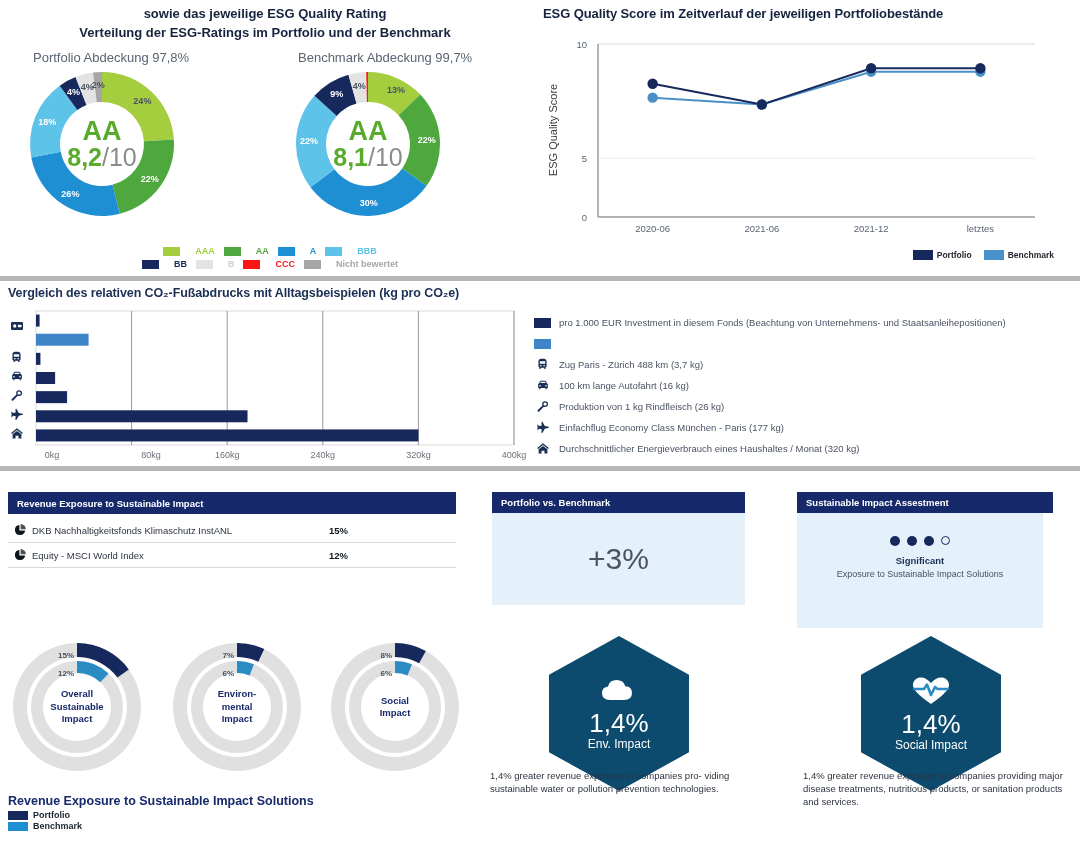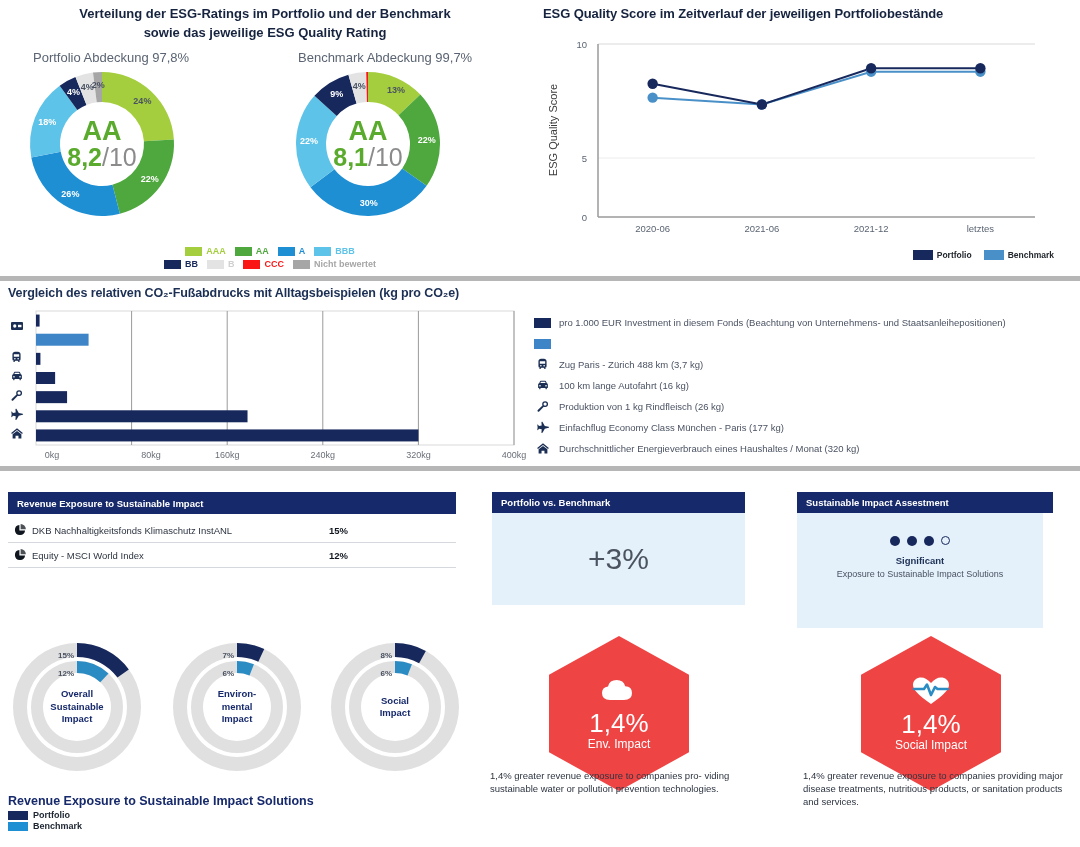--- a/index.html
+++ b/index.html
@@ -22,21 +22,21 @@
   .donut-wrap{position:absolute;}
   .donut-center{position:absolute;inset:0;display:flex;flex-direction:column;align-items:center;justify-content:center;}
   .rating-letters{font-size:27px;font-weight:bold;color:#5aab2d;line-height:26px;}
   .rating-score{font-size:25px;line-height:27px;font-weight:bold;color:#5aab2d;}
   .rating-score .denom{color:#8b8b8b;font-weight:normal;}
   .slice-lab{position:absolute;font-size:9px;font-weight:bold;transform:translate(-50%,-50%);}
 
   
   #rating-legend{left:140px;top:246px;width:260px;}
   .lg-row{display:flex;justify-content:center;gap:9px;margin-bottom:3px;}
-  .lg-item{display:flex;align-items:center;gap:4px;font-size:9px;font-weight:bold;}
+  .lg-item{display:flex;align-items:center;gap:15px;font-size:9px;font-weight:bold;}
   .lg-sw{width:17px;height:9px;display:inline-block;}
 
   
   #ts-legend{right:26px;top:250px;display:flex;gap:12px;align-items:center;}
   .ts-lg{display:flex;align-items:center;gap:4px;font-size:8.5px;font-weight:bold;color:#23282e;}
   .ts-sw{width:20px;height:10px;display:inline-block;}
 
   
   .hbar{position:absolute;left:0;width:1080px;height:5px;background:#b6b6b6;}
 
@@ -57,39 +57,39 @@
   #pvb-value{font-size:30px;color:#4b5360;font-weight:300;}
   .dot{width:10px;height:10px;border-radius:50%;display:inline-block;}
   .sia-title{font-size:9.5px;font-weight:bold;color:#1b2f54;}
   .sia-sub{font-size:9px;color:#4a5262;}
 
   
   .mini-label{position:absolute;left:0;right:0;text-align:center;font-size:9.5px;font-weight:bold;color:#16296b;line-height:12.5px;}
   .mini-pct{position:absolute;font-size:8px;font-weight:bold;color:#4a5262;transform:translate(-100%,-50%);}
 
   
-  .hex{position:absolute;width:140px;height:155px;background:#ef4444;
+  .hex{position:absolute;width:140px;height:155px;background:#0c4a6e;
        clip-path:polygon(50% 0%,100% 25%,100% 75%,50% 100%,0% 75%,0% 25%);
        display:flex;flex-direction:column;align-items:center;justify-content:center;color:#fff;}
   .hex-val{font-size:26px;line-height:28px;font-weight:300;}
   .hex-cap{font-size:12px;}
   .hex-desc{position:absolute;font-size:9.5px;color:#2d3440;line-height:13px;}
 
   
   #bot-legend{left:8px;top:794px;}
   #bot-legend .t{font-size:12.5px;font-weight:bold;color:#16296b;margin-bottom:2px;}
   .bl-row{display:flex;align-items:center;gap:5px;font-size:9px;font-weight:bold;color:#1b2430;margin-top:1px;}
   .bl-sw{width:20px;height:9px;}
 </style>
 </head>
 <body>
 
 <div class="abs" id="esg-title">
+  <div>sowie das jeweilige ESG Quality Rating</div>
   <div>Verteilung der ESG-Ratings im Portfolio und der Benchmark</div>
-  <div>sowie das jeweilige ESG Quality Rating</div>
 </div>
 
 <div class="abs sub-label" style="left:33px;top:50px;">Portfolio Abdeckung 97,8%</div>
 <div class="abs sub-label" style="left:298px;top:50px;">Benchmark Abdeckung 99,7%</div>
 
 <div class="donut-wrap" id="donut-portfolio" style="left:22px;top:64px;width:160px;height:160px;">
   <svg width="160" height="160" viewBox="0 0 160 160">
       <g id="pf-slices">
         <path d="M80 8A72 72 0 0 1 151.85792444683557 75.47908259388943L121.91712259398741 77.36279817976883A42 42 0 0 0 80 38Z" fill="#a4ce3e"></path>
         <path d="M151.85792444683557 75.47908259388943A72 72 0 0 1 97.90567187586956 149.73798760126144L90.44497526092391 120.68049276740251A42 42 0 0 0 121.91712259398741 77.36279817976883Z" fill="#4fa83d"></path>

